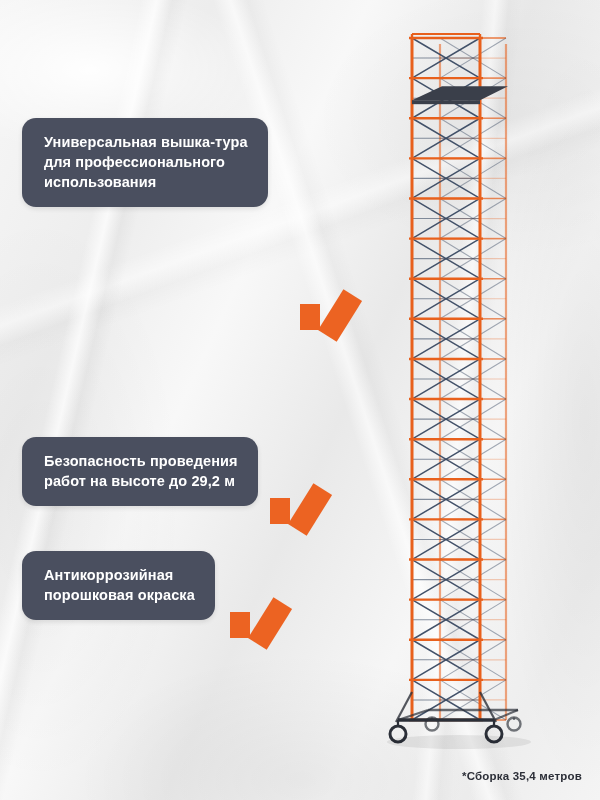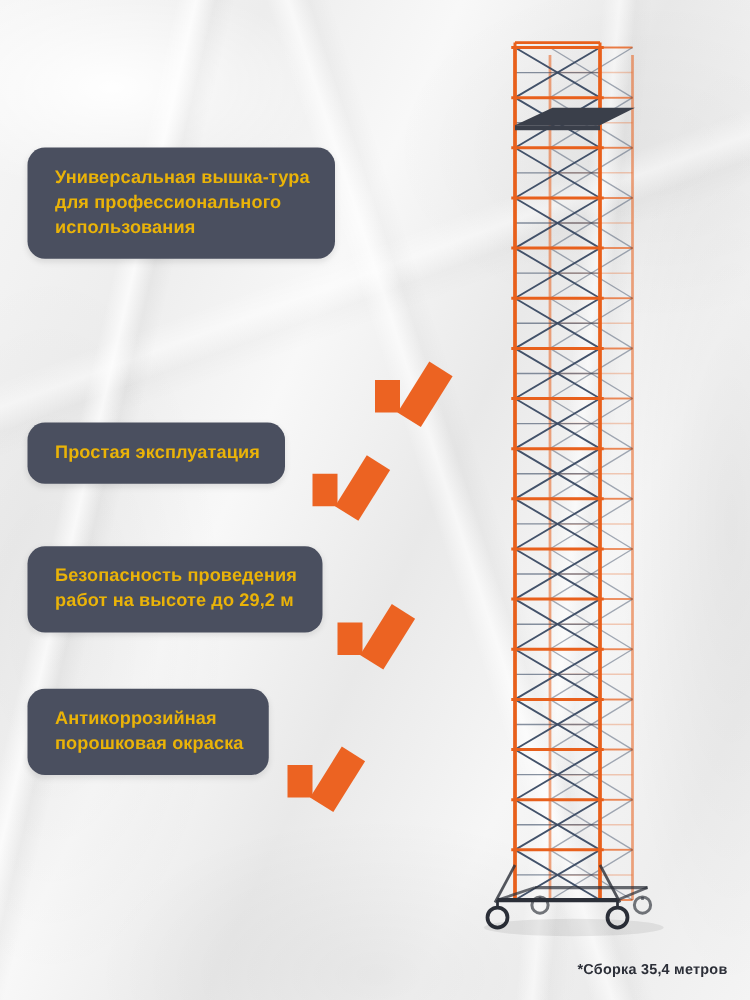--- a/index.html
+++ b/index.html
@@ -50,21 +50,21 @@
     width: 360px;
     height: 800px;
   }
   .feature {
     position: absolute;
   }
   .bubble {
     position: relative;
     display: inline-block;
     background: #4a4f5f;
-    color: #eab308;
+    color: #ffffff;
     border-radius: 14px;
     padding: 14px 20px 15px 22px;
     font-size: 14.5px;
     line-height: 1.38;
     font-weight: 700;
     letter-spacing: 0.1px;
     box-shadow: 0 2px 5px rgba(0,0,0,0.10);
     max-width: 270px;
     white-space: pre-line;
   }
@@ -139,27 +139,20 @@
       <div class="bubble">Универсальная вышка-тура
 для профессионального
 использования</div>
       <span class="check">
           <i class="short"></i>
           <i class="long"></i>
         </span>
     </div>
 
 
-    <div class="feature" id="feature-2">
-      <div class="bubble">Простая эксплуатация</div>
-      <span class="check">
-          <i class="short"></i>
-          <i class="long"></i>
-        </span>
-    </div>
 
     <div class="feature" id="feature-3">
       <div class="bubble">Безопасность проведения
 работ на высоте до 29,2 м</div>
       <span class="check">
           <i class="short"></i>
           <i class="long"></i>
         </span>
     </div>
 

